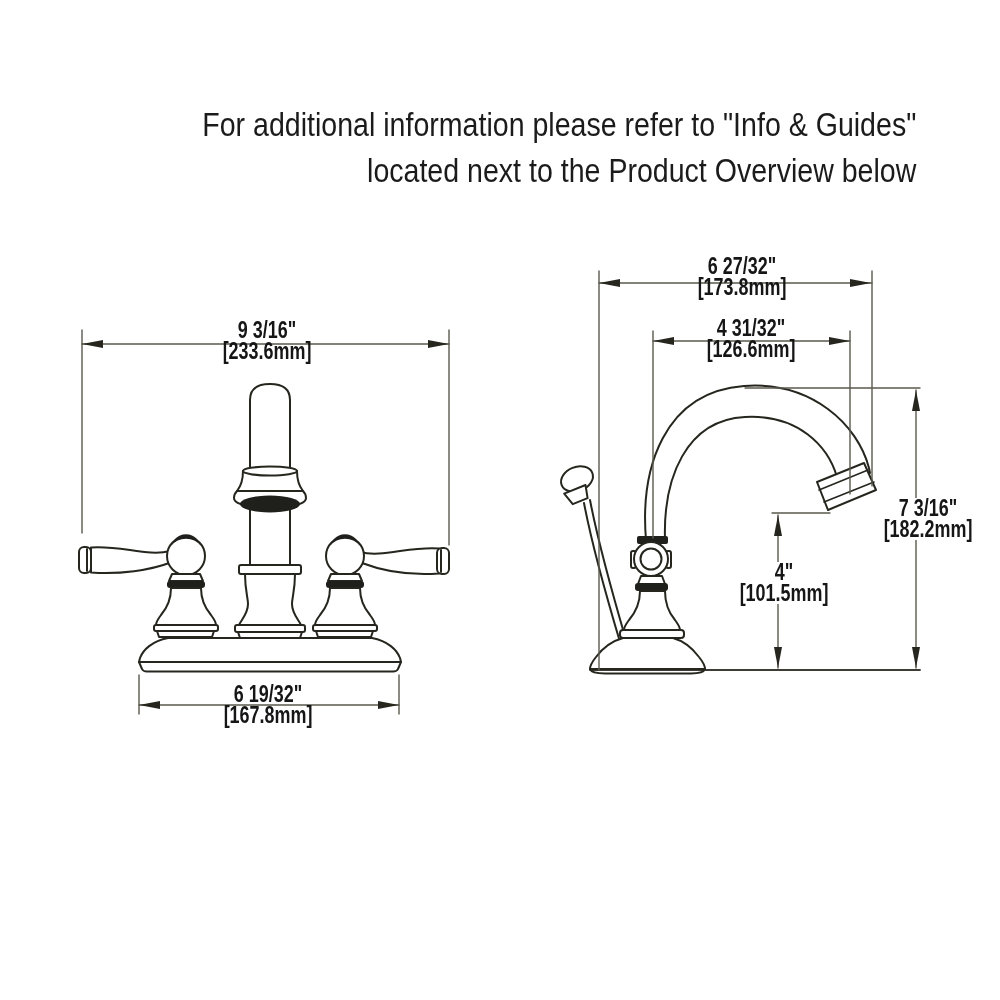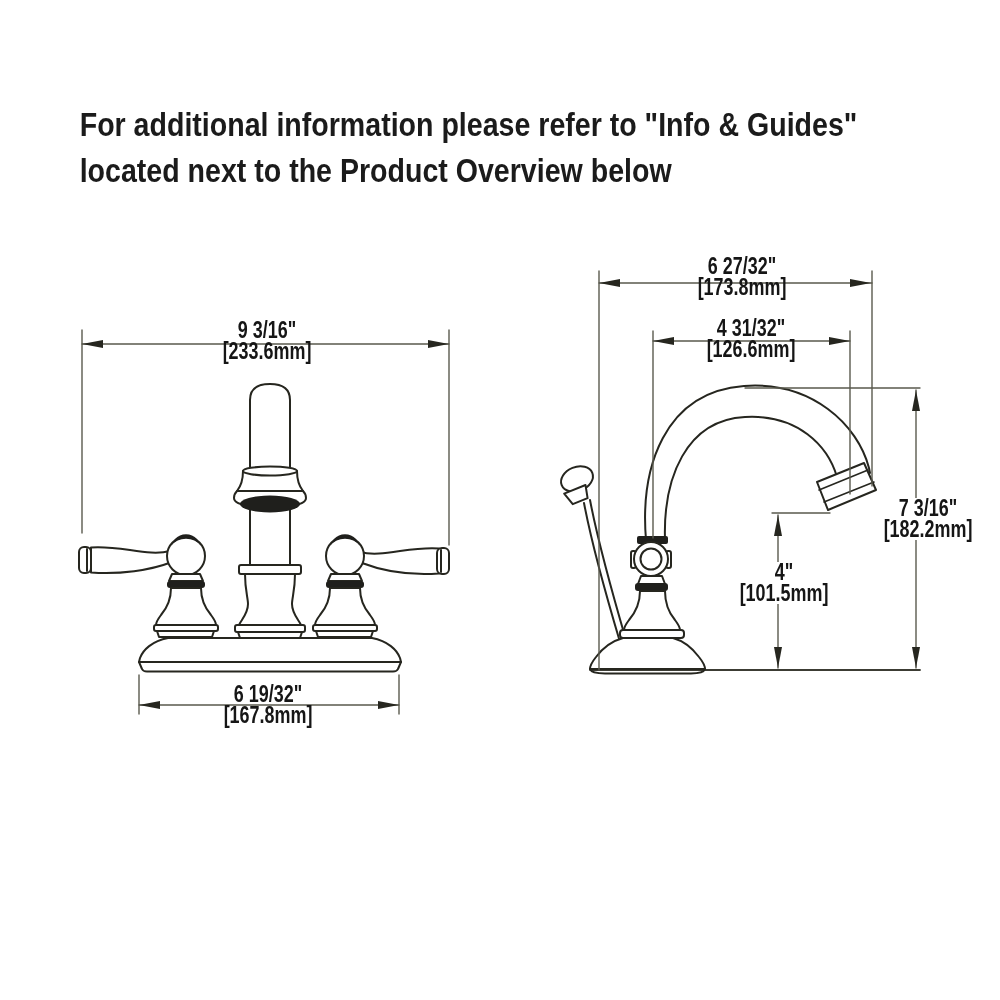--- a/index.html
+++ b/index.html
@@ -1,19 +1,19 @@
 <!DOCTYPE html>
 <html><head>
 <meta charset="utf-8">
 <style>
   html,body{margin:0;padding:0;background:#fff;}
   .page{position:relative;width:1000px;height:1000px;background:#ffffff;overflow:hidden;
         font-family:"Liberation Sans", sans-serif;}
-  .header{position:absolute;top:101px;left:0;width:996px;text-align:left;
-          font-weight:bold;font-size:34px;line-height:46px;color:#1b1b1b;}
+  .header{position:absolute;top:101px;left:0;width:996px;text-align:right;
+          font-weight:normal;font-size:34px;line-height:46px;color:#1b1b1b;}
   .header .tline{transform:scaleX(0.84);transform-origin:50% 50%;white-space:nowrap;}
   .diagram-svg{position:absolute;left:0;top:0;width:1000px;height:1000px;}
   .dim-label{position:absolute;width:140px;text-align:center;color:#161616;
              font-weight:bold;font-size:23px;line-height:21px;
              transform:scaleX(0.78);transform-origin:50% 0;white-space:nowrap;}
   .dim-label span{display:block;}
   .dim-label.bg span{background:#ffffff;width:fit-content;margin:0 auto;padding:0 3px;}
 </style>
 </head>
 <body>

